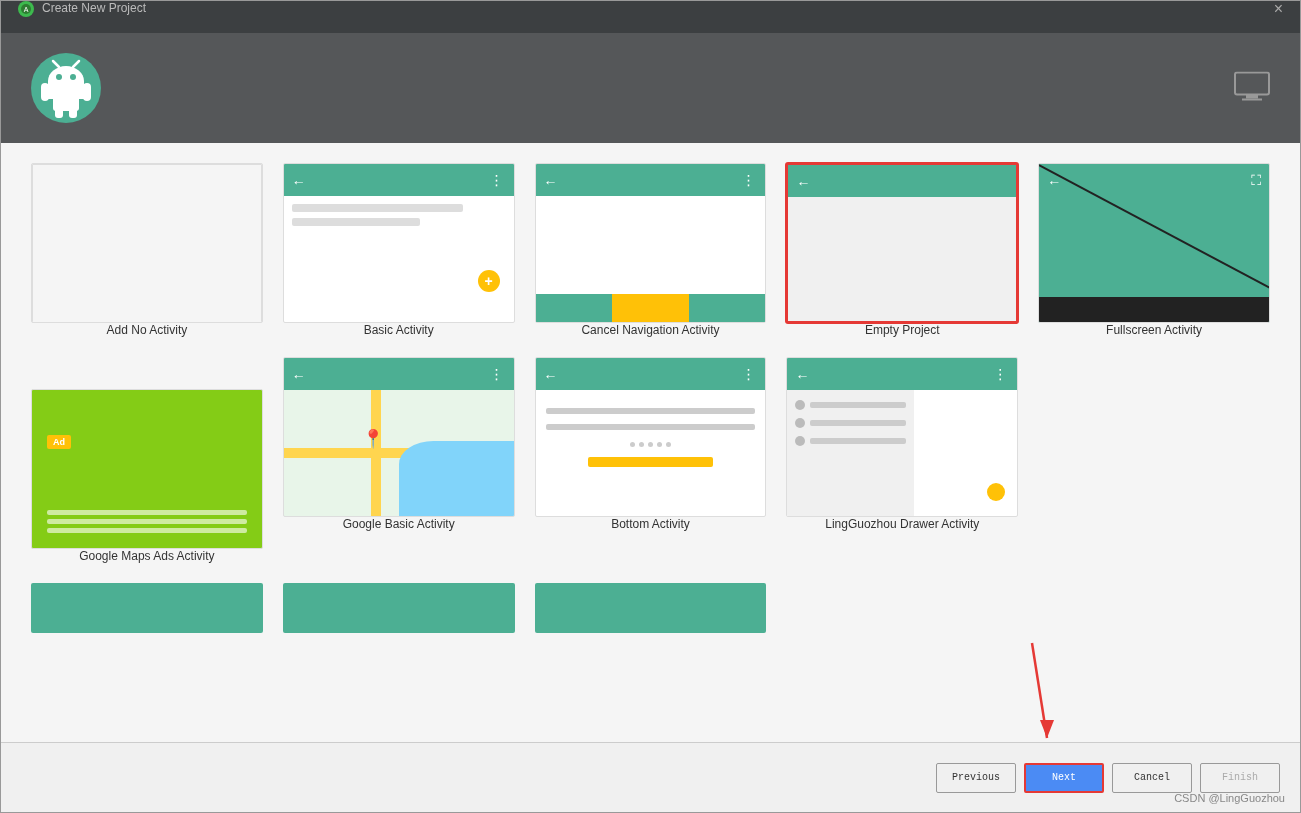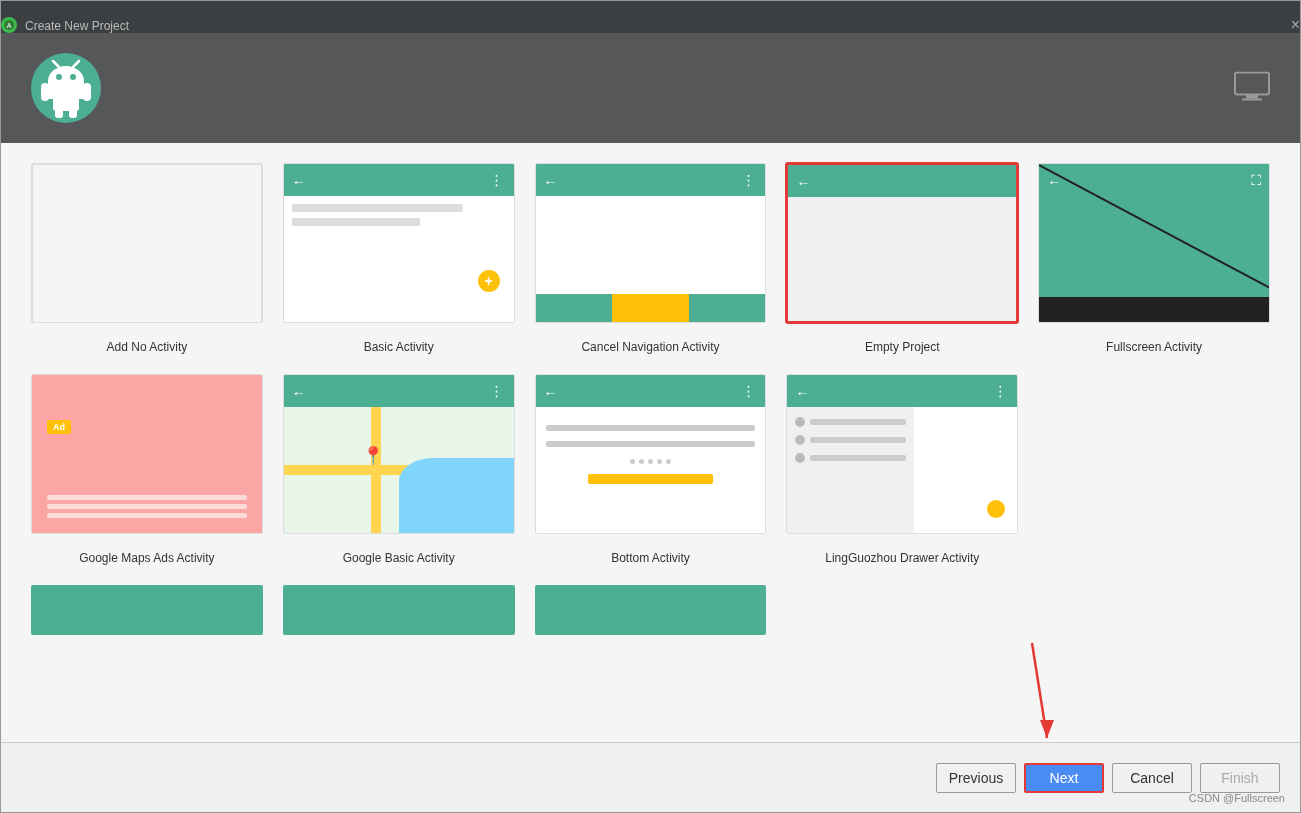--- a/index.html
+++ b/index.html
@@ -22,22 +22,22 @@
       flex-direction: column;
       overflow: hidden;
       position: relative;
     }
     
     .title-bar {
       background: #3c3f41;
       color: #bbb;
       height: 32px;
       display: flex;
-      align-items: flex-end;
-      padding: 0 0;
+      align-items: flex-start;
+      padding: 0 17px;
       font-size: 12px;
       flex-shrink: 0;
     }
     .title-bar-icon {
       width: 16px;
       height: 16px;
       margin-right: 8px;
       border-radius: 50%;
       background: #3dba4e;
       display: flex;
@@ -101,21 +101,21 @@
       border-radius: 2px;
       overflow: hidden;
       background: #fff;
       position: relative;
     }
     .activity-thumbnail.selected {
       border: 2px solid #e53935;
       box-shadow: 0 0 0 1px #e53935;
     }
     .activity-label {
-      margin-top: 17px;
+      margin-top: 0;
       text-align: center;
       font-size: 12px;
       color: #333;
     }
     .thumb-header {
       height: 32px;
       background: #4caf93;
       display: flex;
       align-items: center;
       padding: 0 8px;
@@ -153,22 +153,23 @@
       position: relative;
     }
     .btn {
       height: 30px;
       min-width: 80px;
       padding: 0 2px;
       border: 1px solid #999;
       border-radius: 2px;
       background: #f0f0f0;
       cursor: pointer;
-      font-size: 14px;
+      font-size: 10px;
       color: #333;
+      font-family: Liberation Mono, monospace;
     }
     .btn-primary {
       background: #4b8bf4;
       color: #fff;
       border: 2px solid #e53935;
     }
     .btn-disabled {
       color: #aaa;
       cursor: default;
     }
@@ -315,21 +316,21 @@
           <div style="position:absolute;top:0;left:0;width:100%;height:2px;background:#222;transform:rotate(28deg);transform-origin:0 0;width:200%;"></div>
           <div style="position:absolute;bottom:0;left:0;right:0;height:25px;background:#222;"></div>
         </div>
         <span class="activity-label">Fullscreen Activity</span>
       </div>
     </div>
 
     <div style="display: grid; grid-template-columns: repeat(5, 1fr); gap: 20px;">
 
       <div class="activity-item">
-        <div class="activity-thumbnail" style="background:#fca5a5;">
+        <div class="activity-thumbnail" style="background:#84cc16;margin-top:32px;">
           <div style="position:absolute;top:45px;left:15px;background:#ffc107;color:#fff;font-size:9px;padding:2px 6px;border-radius:2px;font-weight:bold;">Ad</div>
           <div style="position:absolute;bottom:15px;left:15px;right:15px;">
             <div style="height:5px;background:rgba(255,255,255,0.6);border-radius:2px;margin-bottom:4px;"></div>
             <div style="height:5px;background:rgba(255,255,255,0.6);border-radius:2px;margin-bottom:4px;"></div>
             <div style="height:5px;background:rgba(255,255,255,0.6);border-radius:2px;"></div>
           </div>
         </div>
         <span class="activity-label">Google Maps Ads Activity</span>
       </div>
 
@@ -418,15 +419,15 @@
         <line x1="30" y1="5" x2="45" y2="100" stroke="#e53935" stroke-width="2.5"></line>
         <polygon points="45,100 38,82 52,82" fill="#e53935"></polygon>
       </svg>
     </div>
 
     <button class="btn">Previous</button>
     <button class="btn btn-primary">Next</button>
     <button class="btn">Cancel</button>
     <button class="btn btn-disabled">Finish</button>
 
-    <span class="watermark">CSDN @Fullscreen</span>
+    <span class="watermark">CSDN @LingGuozhou</span>
   </div>
 </div>
 
 </body></html>

